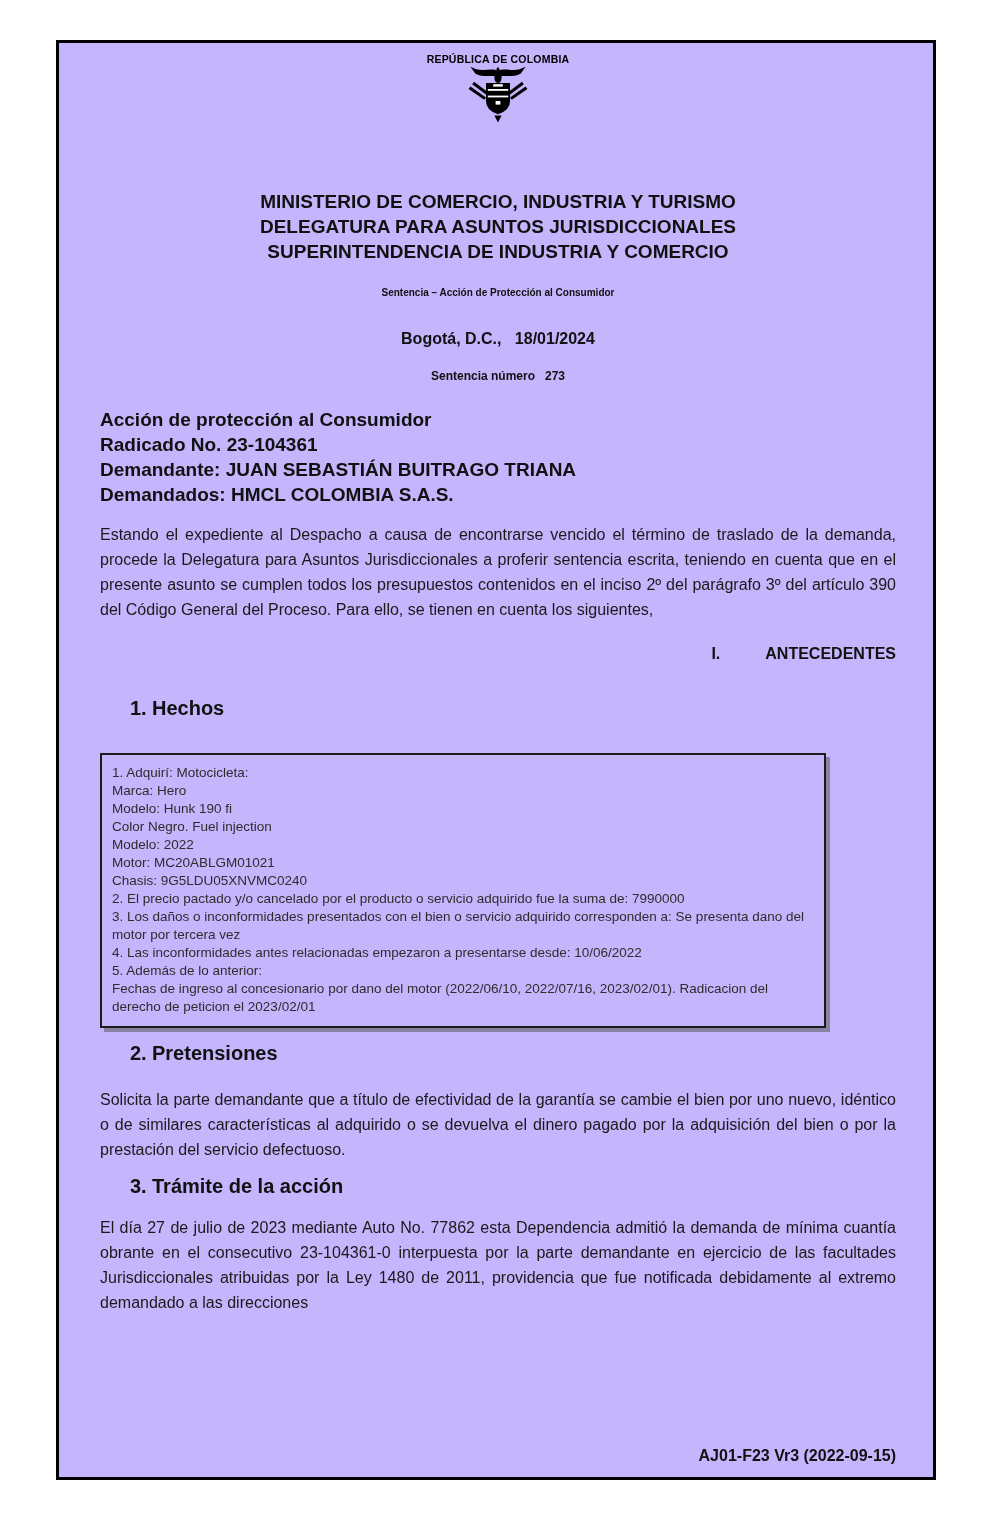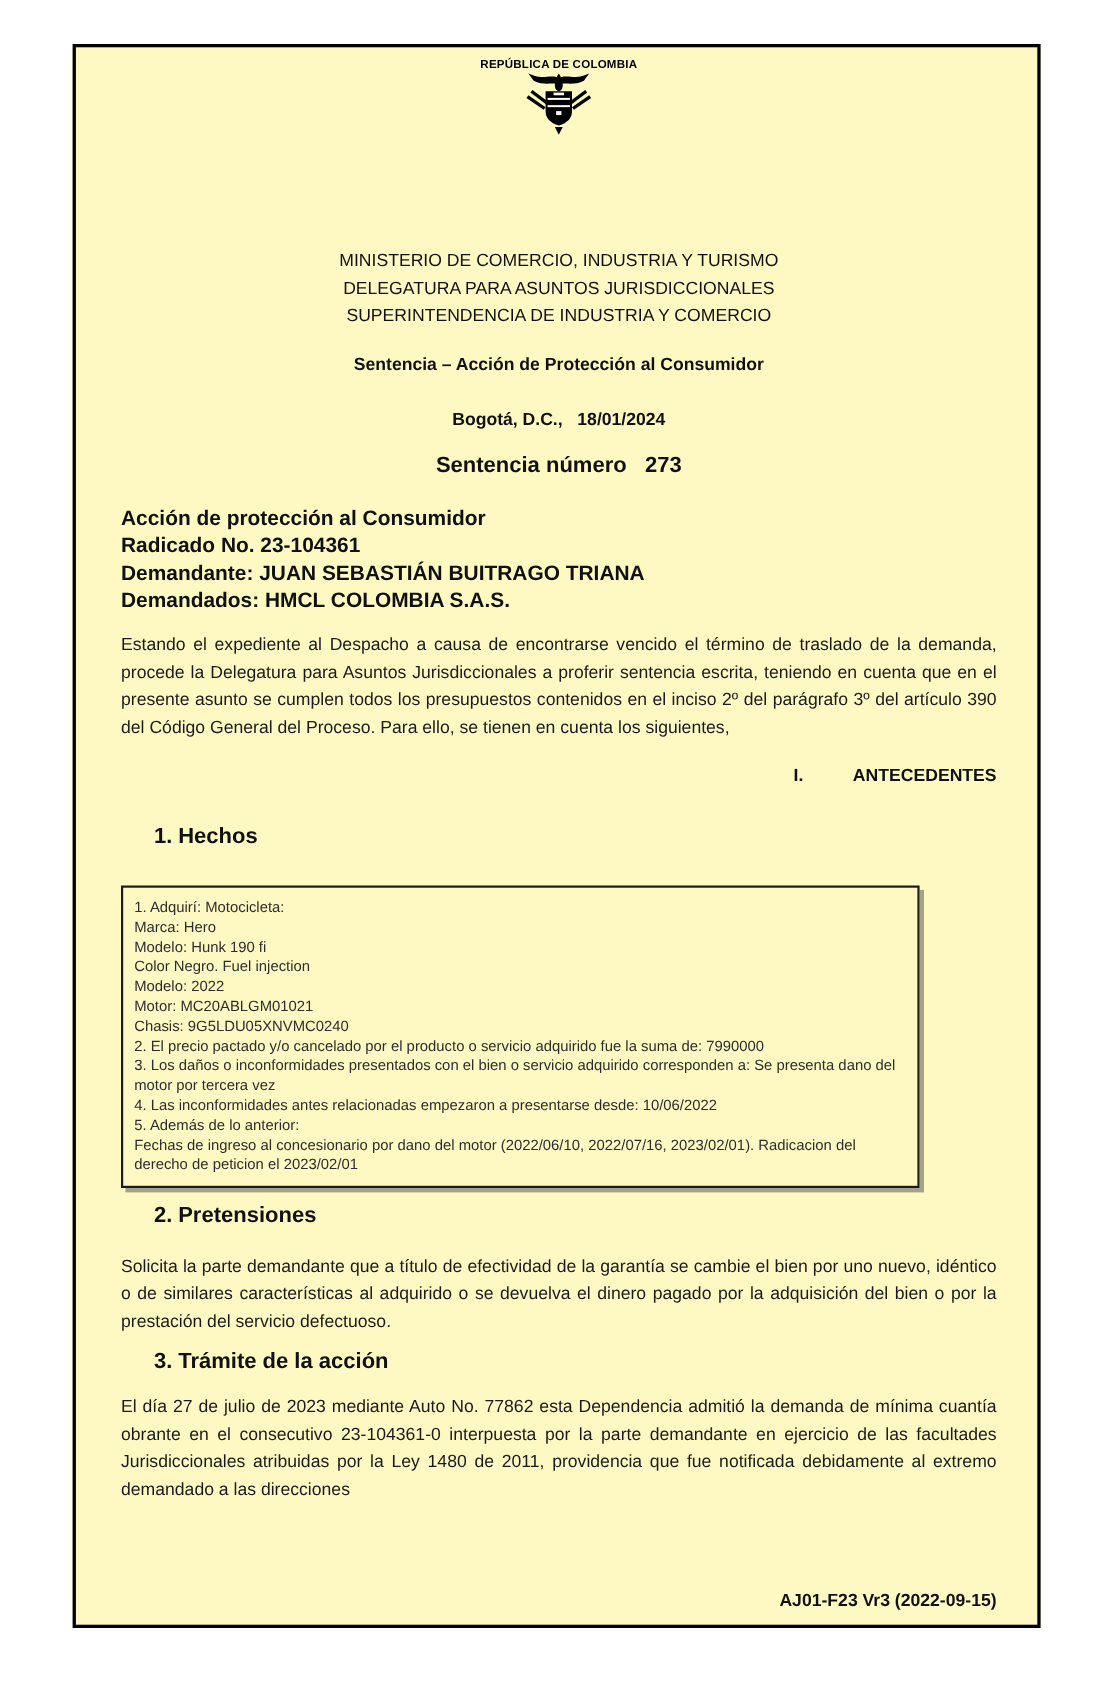--- a/index.html
+++ b/index.html
@@ -7,26 +7,26 @@
     padding:0;
     background:#ffffff;
     width:1000px;
     height:1529px;
     font-family:"Liberation Sans", sans-serif;
     color:#111;
     -webkit-font-smoothing:antialiased;
   }
   .page{
     position:absolute;
-    left:66px;
+    left:56px;
     top:40px;
     width:874px;
     height:1434px;
     border:3px solid #000;
-    background:#fef9c3;
+    background:#c4b5fd;
     box-sizing:content-box;
   }
   .content{
     position:relative;
     height:100%;
     padding:8px 37px 0 41px;
     box-sizing:border-box;
   }
   .crest-wrap{
     text-align:center;
@@ -37,39 +37,39 @@
     font-weight:bold;
     letter-spacing:.2px;
     color:#000;
   }
   .crest{
     display:block;
     margin:1px auto 0 auto;
   }
   .center{text-align:center;}
   .headers{
-    margin-top:101px;
+    margin-top:65px;
     line-height:25px;
-    font-size:16px;
-    font-weight:normal;
+    font-size:19px;
+    font-weight:bold;
   }
   .doc-type{
     margin-top:23px;
-    font-size:16px;
+    font-size:10px;
     font-weight:bold;
   }
   .city-date{
     margin-top:32px;
     font-size:16px;
     font-weight:bold;
     white-space:pre-wrap;
   }
   .sent-num{
     margin-top:21px;
-    font-size:20px;
+    font-size:12px;
     font-weight:bold;
     white-space:pre-wrap;
   }
   .case-info{
     margin-top:24px;
     font-size:19px;
     font-weight:bold;
     line-height:25px;
   }
   .para{

